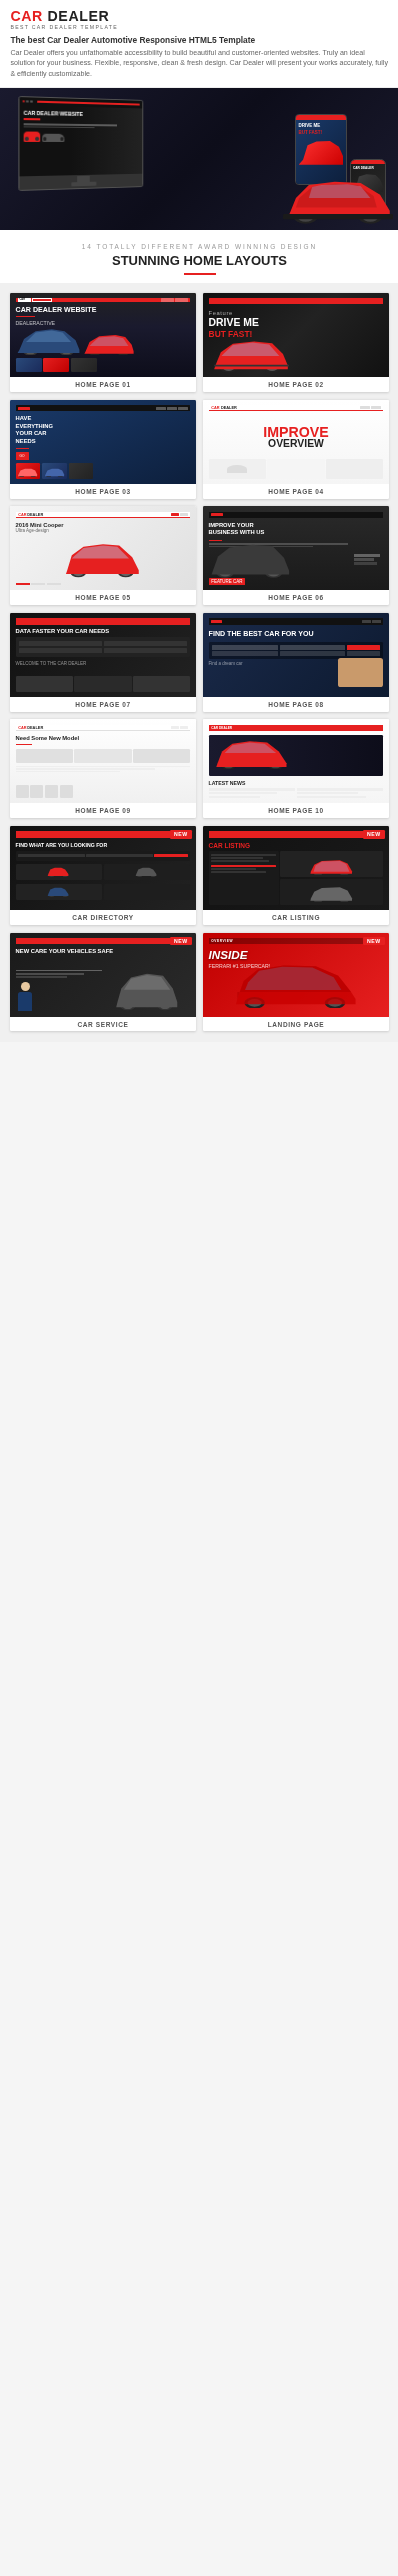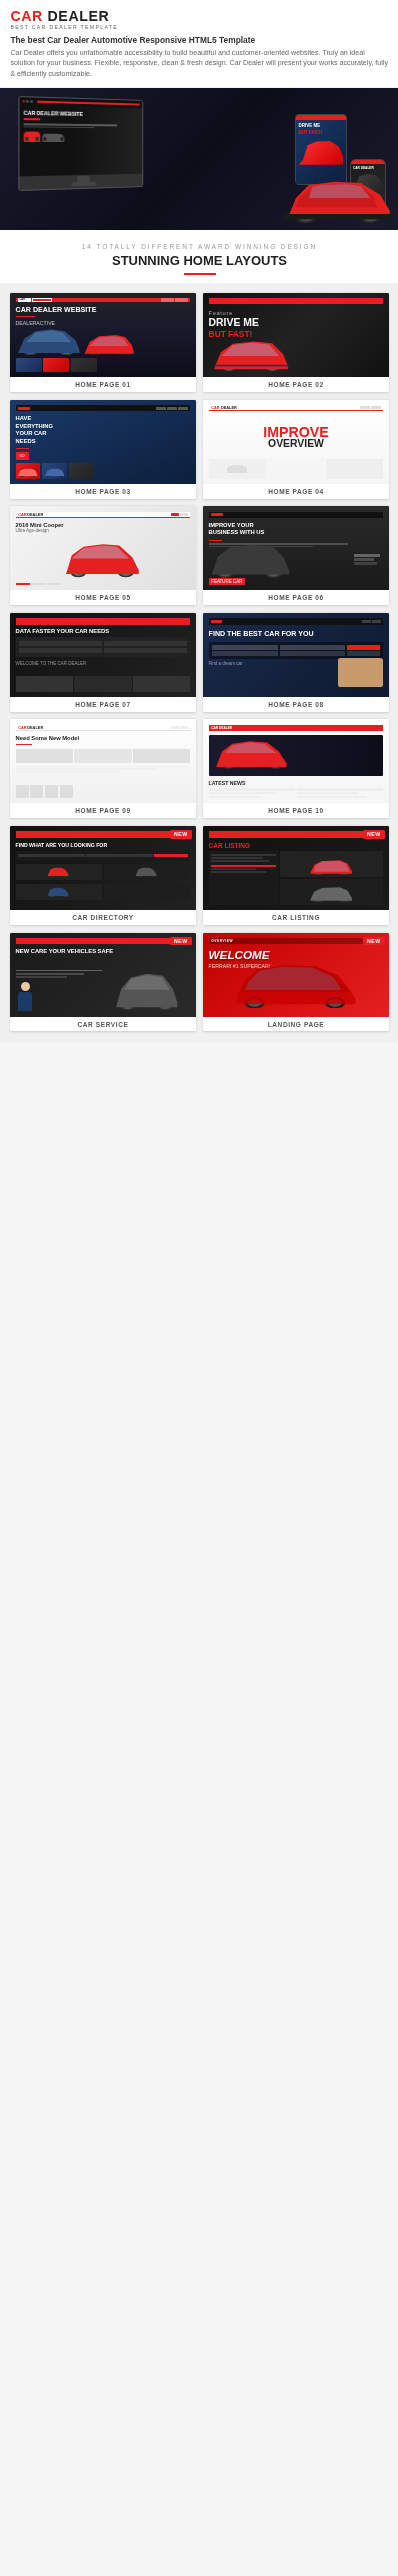--- a/index.html
+++ b/index.html
@@ -800,21 +800,21 @@
     <div class="thumb-label">CAR SERVICE</div>
   </div>
 
   <div class="thumb-item">
     <div class="thumb-image sim-landing">
       <div class="new-badge">NEW</div>
       <div class="thumb-overlay">
         <div style="height:6.5px; background:rgba(0,0,0,0.3); margin-bottom:3.9px; display:flex; align-items:center; padding:0 2.6px;">
           <div style="font-size:3.2px; font-weight:bold; color:#fff; letter-spacing:0.6px;">OVERVIEW</div>
         </div>
-        <div style="font-size:11.7px; font-weight:900; color:#fff; font-style:italic; margin-bottom:1.3px; text-shadow: 0.6px 0.6px 1.9px rgba(0,0,0,0.5);">WELCOME</div>
+        <div style="font-size:11.7px; font-weight:900; color:#fff; font-style:italic; margin-bottom:1.3px; text-shadow: 0.6px 0.6px 1.9px rgba(0,0,0,0.5);">INSIDE</div>
         <div style="font-size:5.2px; color:rgba(255,255,255,0.8); margin-bottom:3.9px;">FERRARI #1 SUPERCAR!</div>
         <div style="flex:1; position:relative;">
 
           <svg style="position:absolute; bottom:3.2px; left:0; right:0;" width="100%" height="45" viewBox="0 0 200 70">
             <ellipse cx="35" cy="62" rx="16" ry="9" fill="#222"></ellipse>
             <ellipse cx="35" cy="62" rx="11" ry="6" fill="#555"></ellipse>
             <ellipse cx="160" cy="62" rx="16" ry="9" fill="#222"></ellipse>
             <ellipse cx="160" cy="62" rx="11" ry="6" fill="#555"></ellipse>
             <path d="M8,56 L18,28 L40,10 L80,4 L130,5 L165,20 L185,45 L192,56 L192,64 L6,64 Z" fill="rgba(200,0,0,0.8)"></path>
             <path d="M8,56 L18,28 L40,10 L80,4 L130,5 L165,20 L185,45 L8,45 Z" fill="rgba(180,0,0,0.6)"></path>

